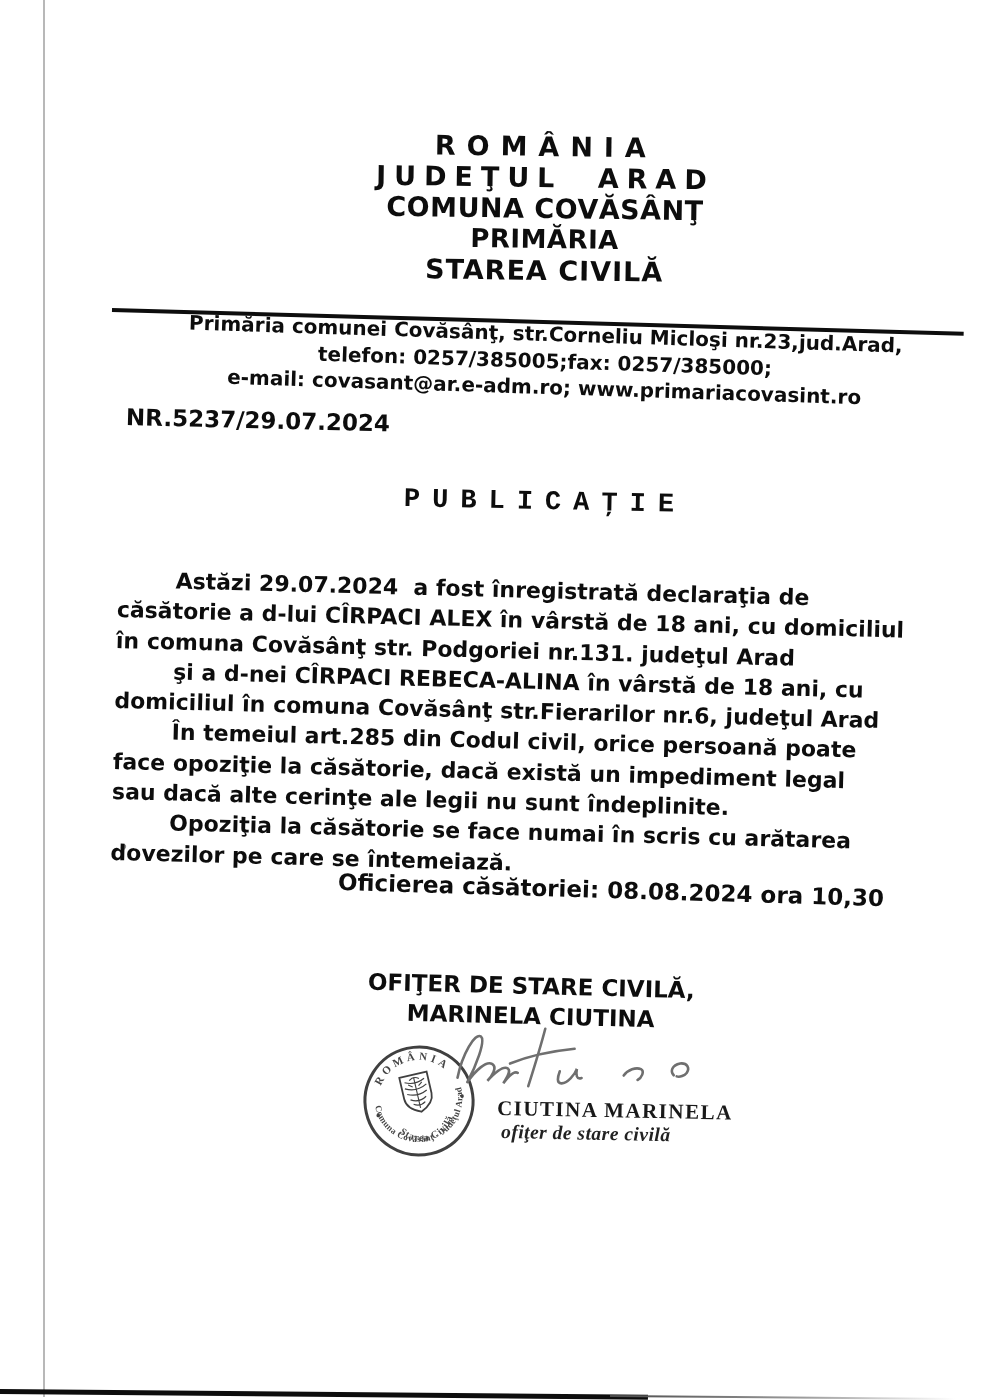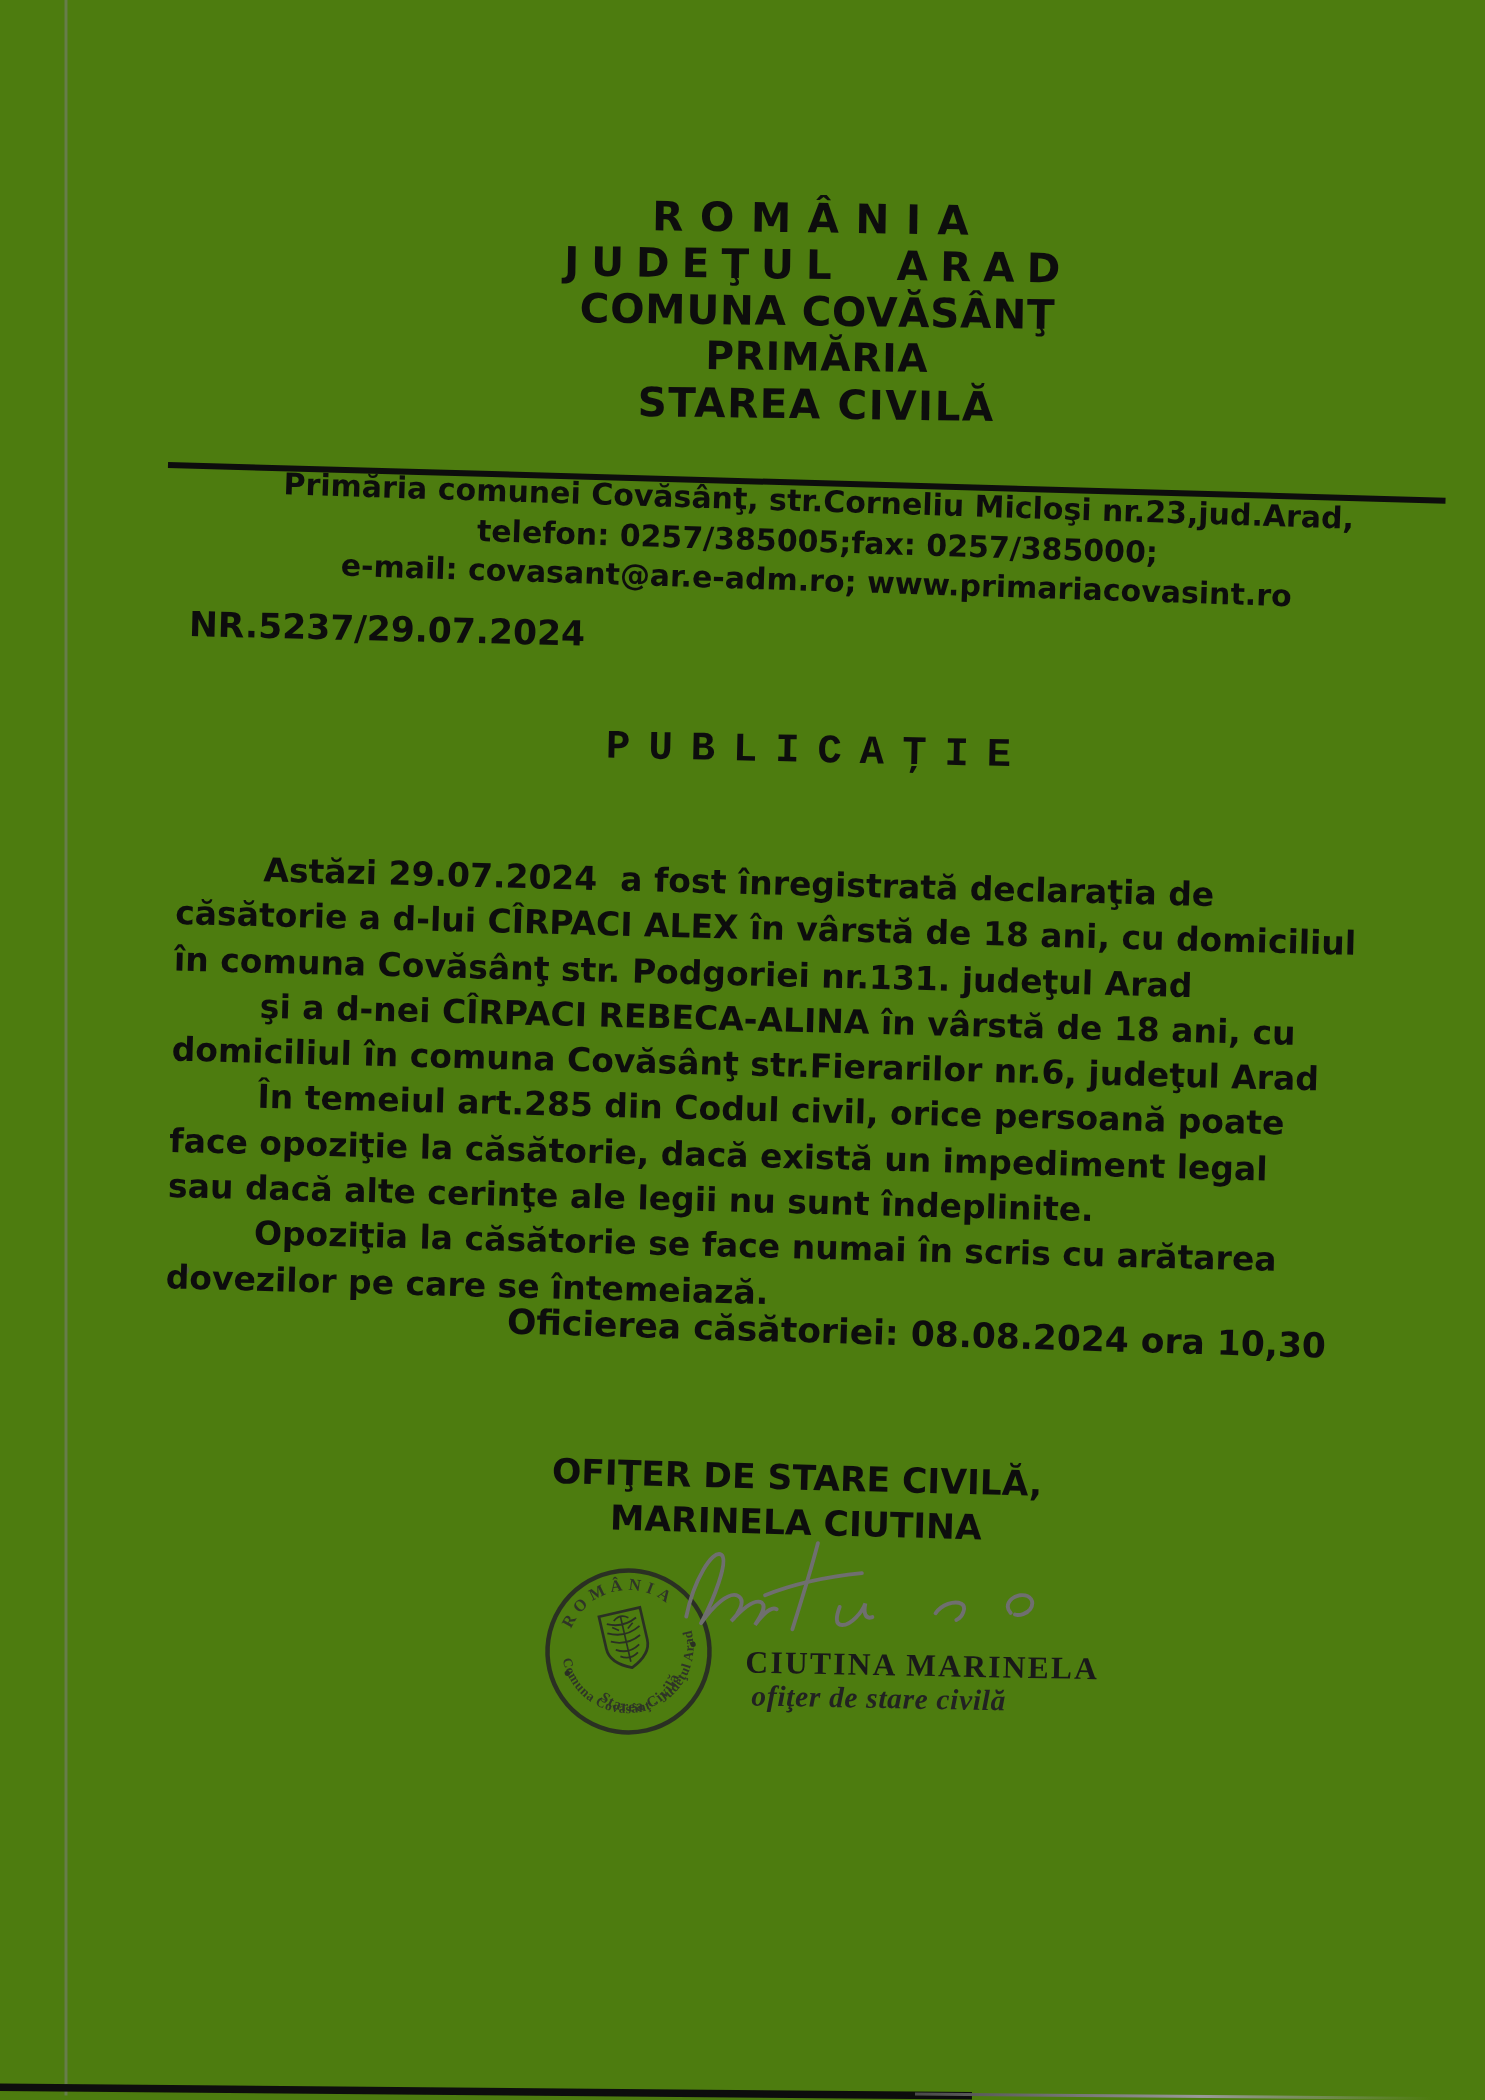--- a/index.html
+++ b/index.html
@@ -1,19 +1,19 @@
 <!DOCTYPE html>
 <html><head>
 <meta charset="utf-8">
 <style>
   html,body{margin:0;padding:0;background:#e8e8e8;}
   #canvas{
     position:relative;
     width:990px;height:1400px;
-    background:#4d7c0f;
+    background:#ffffff;
     overflow:hidden;
     font-family:"DejaVu Sans",sans-serif;
     color:#0d0d0d;
   }
   
   .scan-edge-left{
     position:absolute;left:43px;top:0;width:2px;height:1397px;
     background:rgba(125,125,125,.55);
   }
   .scan-edge-bottom{

